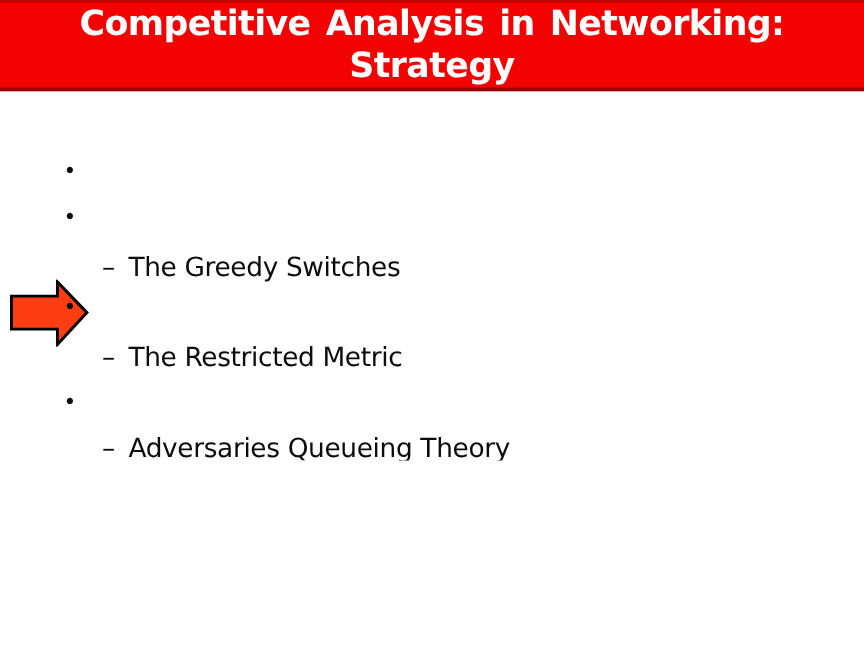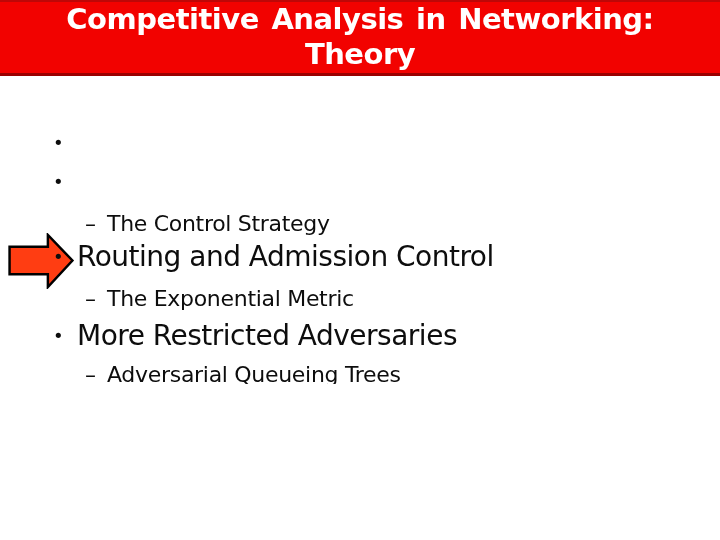--- a/index.html
+++ b/index.html
@@ -26,60 +26,58 @@
     font-size:13px;color:#ec4899;z-index:2;
   }
 </style>
 </head>
 <body>
 
 <div class="slide">
 
   <div class="banner">
     <div>Competitive Analysis in Networking:</div>
-    <div>Theory</div>
+    <div>Strategy</div>
   </div>
 
   <div class="content">
 
     <svg class="arrow" viewBox="0 0 68 57" aria-hidden="true">
       <polygon points="2,14 41,14 41,2 66,28 41,55 41,42 2,42" stroke="#000000" stroke-width="2.5" stroke-linejoin="miter" fill="#FF3D12"></polygon>
     </svg>
 
     <div class="row lvl1" style="top:50px">
       <span class="b1">•</span>
     </div>
 
     <div class="row lvl1" style="top:89px">
       <span class="b1">•</span>
     </div>
 
     <div class="row lvl2" style="top:134px">
       <span class="b2">–</span>
-      <span>The Control Strategy</span>
+      <span>The Greedy Switches</span>
     </div>
 
     <div class="row lvl1" style="top:164px">
       <span class="b1">•</span>
-      <span>Routing and Admission Control</span>
     </div>
 
     <div class="row lvl2" style="top:209px">
       <span class="b2">–</span>
-      <span>The Exponential Metric</span>
+      <span>The Restricted Metric</span>
     </div>
 
     <div class="row lvl1" style="top:243px">
       <span class="b1">•</span>
-      <span>More Restricted Adversaries</span>
     </div>
 
     <div class="row lvl2" style="top:285px">
       <span class="b2">–</span>
-      <span>Adversarial Queueing Trees</span>
+      <span>Adversaries Queueing Theory</span>
     </div>
 
     <div class="row lvl1" style="top:321px">
       <span class="b1">•</span>
     </div>
 
   </div>
 
   <div class="pagenum">119</div>
 

